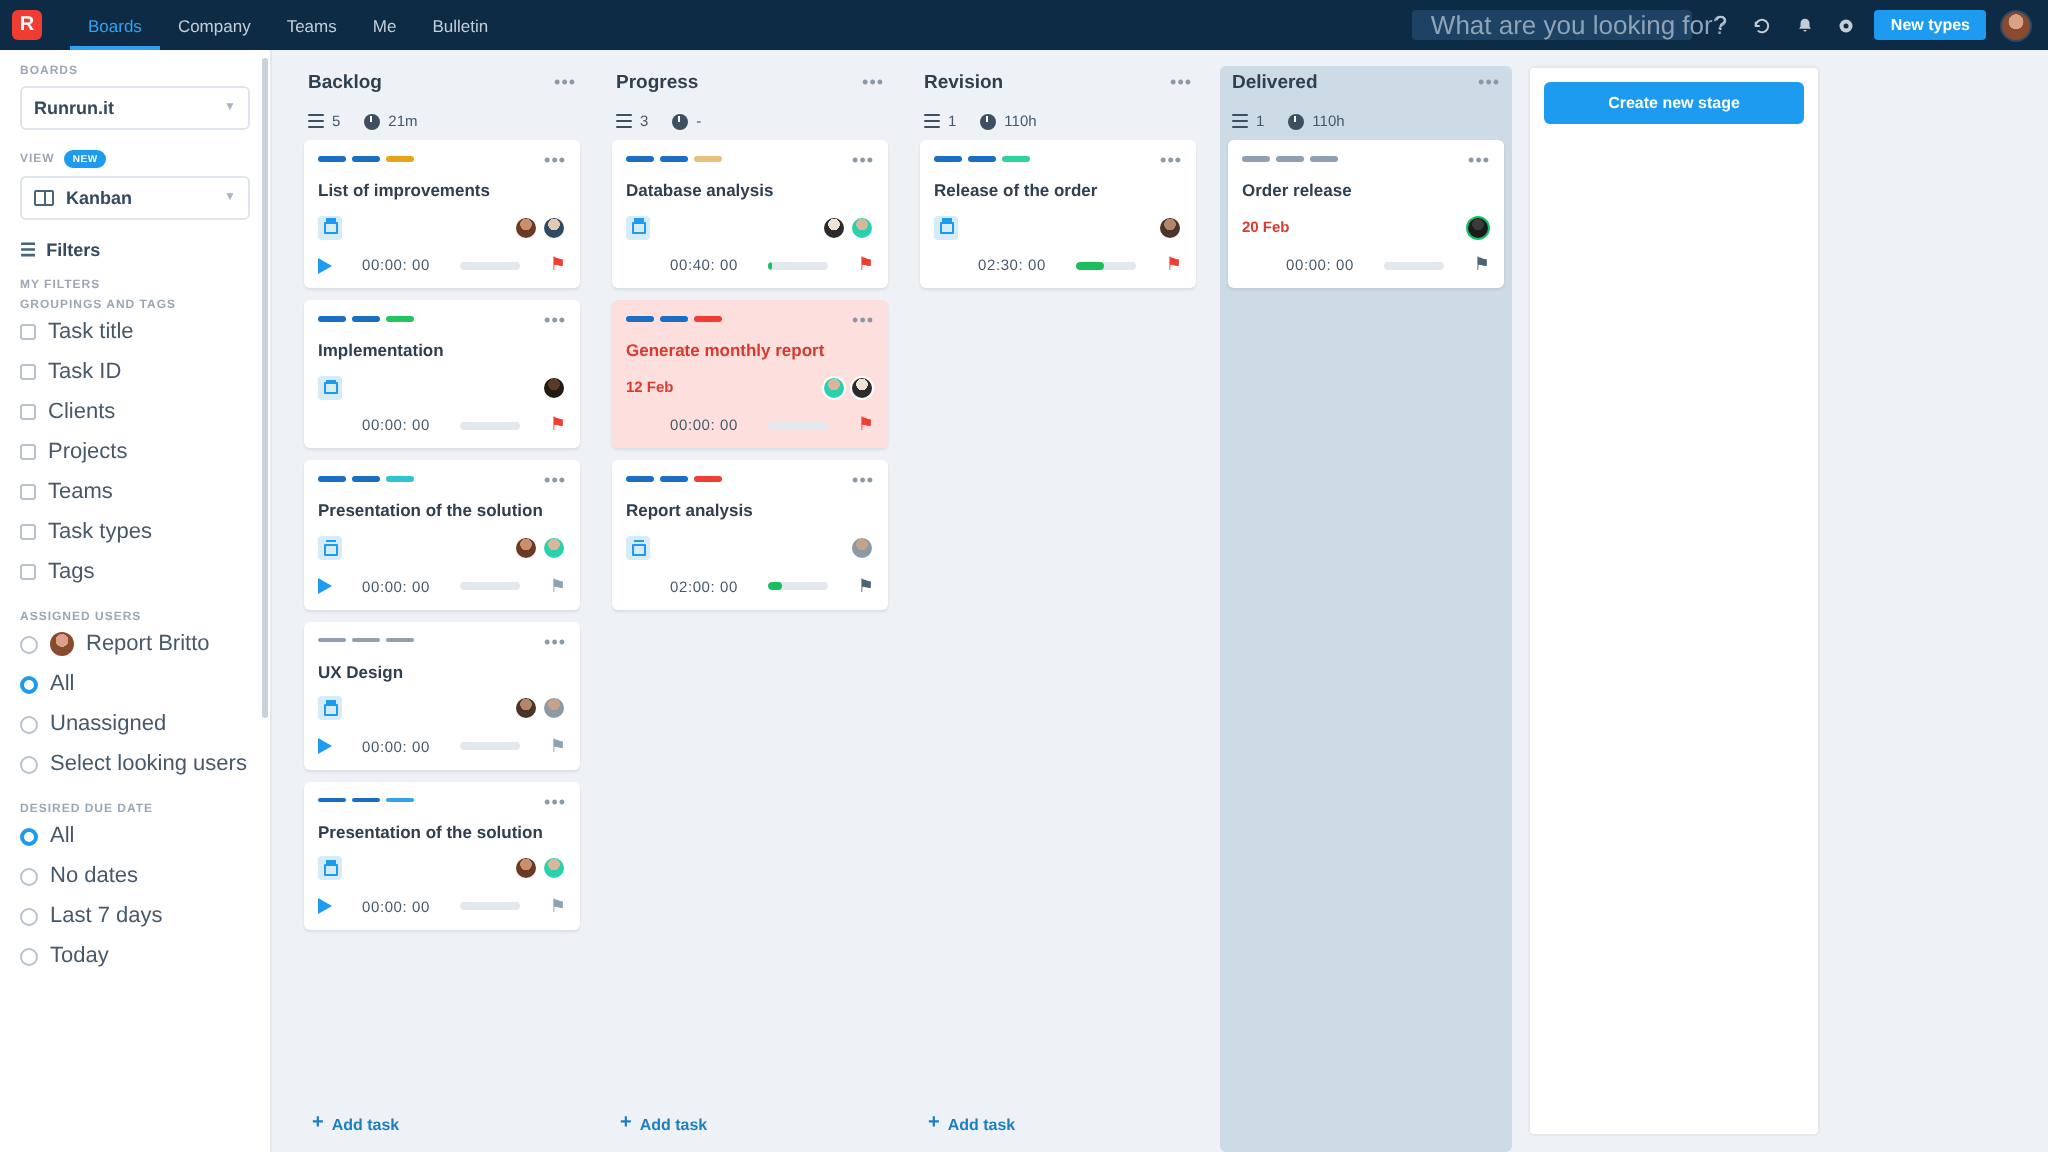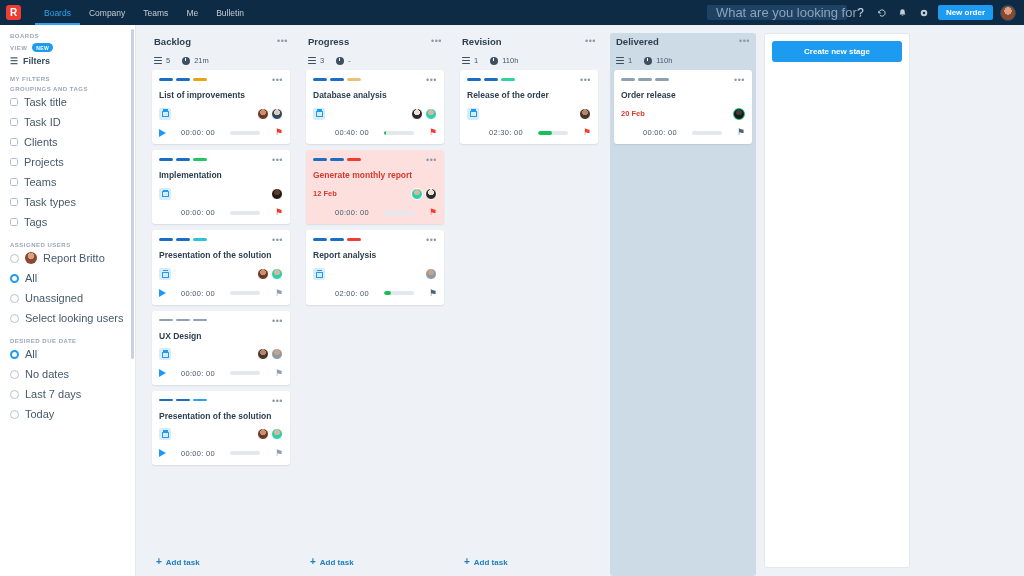--- a/index.html
+++ b/index.html
@@ -262,33 +262,44 @@
         <path d="M8 1.5a4 4 0 0 0-4 4v3l-1.2 2h10.4L12 8.5v-3a4 4 0 0 0-4-4z" fill="#c4ccd6"></path>
         <path d="M6.6 11.6a1.4 1.4 0 0 0 2.8 0" fill="#c4ccd6"></path>
       </svg>
     </div>
     <div class="ticon">
       <svg width="10" height="10" viewBox="0 0 16 16">
         <circle cx="8" cy="8" r="5.2" fill="#c4ccd6"></circle>
         <circle cx="8" cy="8" r="2" fill="#0d2b45"></circle>
       </svg>
     </div>
-    <div class="newtask">New order</div>
+    <div class="newtask">New types</div>
     <div class="avatar-top"></div>
   </div>
 </div>
 
 <div class="body">
 
   <div class="sidebar">
     <div class="sb-label">BOARDS</div>
+    <div class="sb-select">
+      <span>Runrun.it</span>
+      <span class="caret">▼</span>
+    </div>
 
     <div class="view-row">
       <span class="sb-label" style="margin:0">VIEW</span>
       <span class="badge-new">NEW</span>
+    </div>
+    <div class="sb-select">
+      <span style="display:flex;align-items:center;gap:6px;">
+        <span class="kanban-icon"></span>
+        <span>Kanban</span>
+      </span>
+      <span class="caret">▼</span>
     </div>
 
     <div class="filters-row">
       <span class="filter-glyph">☰</span>
       <span>Filters</span>
     </div>
 
     <div class="sb-label">MY FILTERS</div>
 
     <div class="sb-label">GROUPINGS AND TAGS</div>

